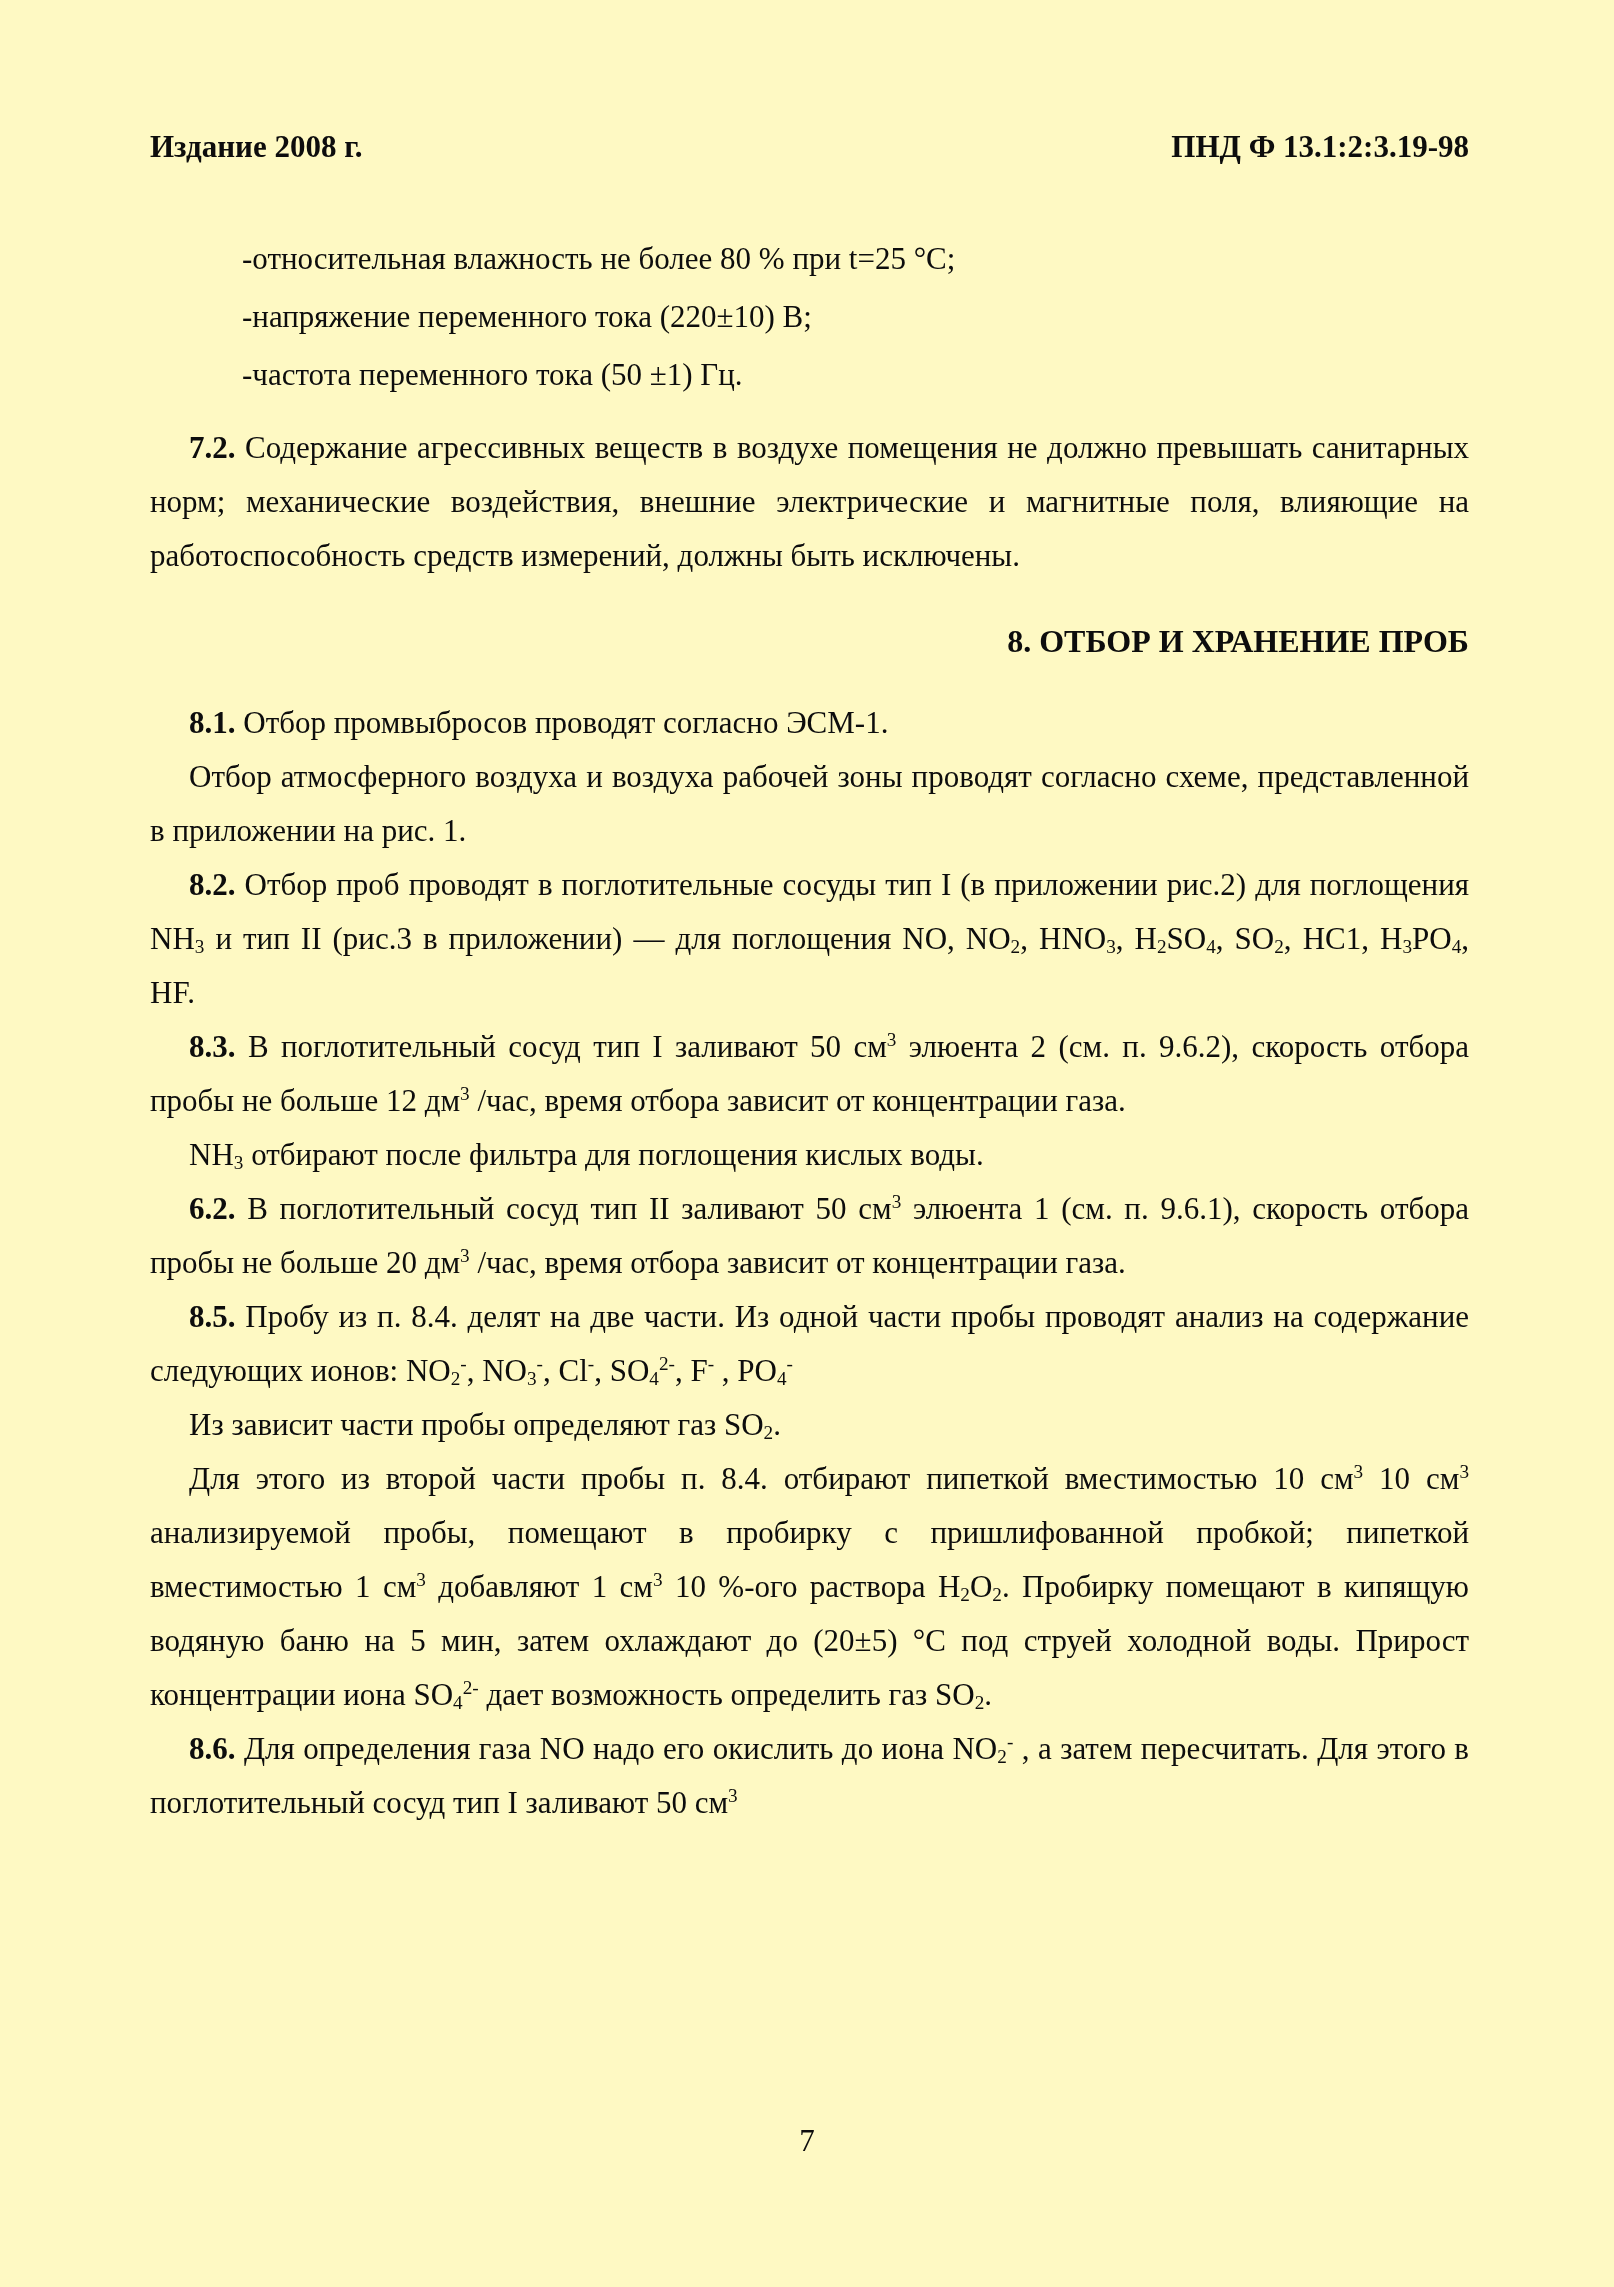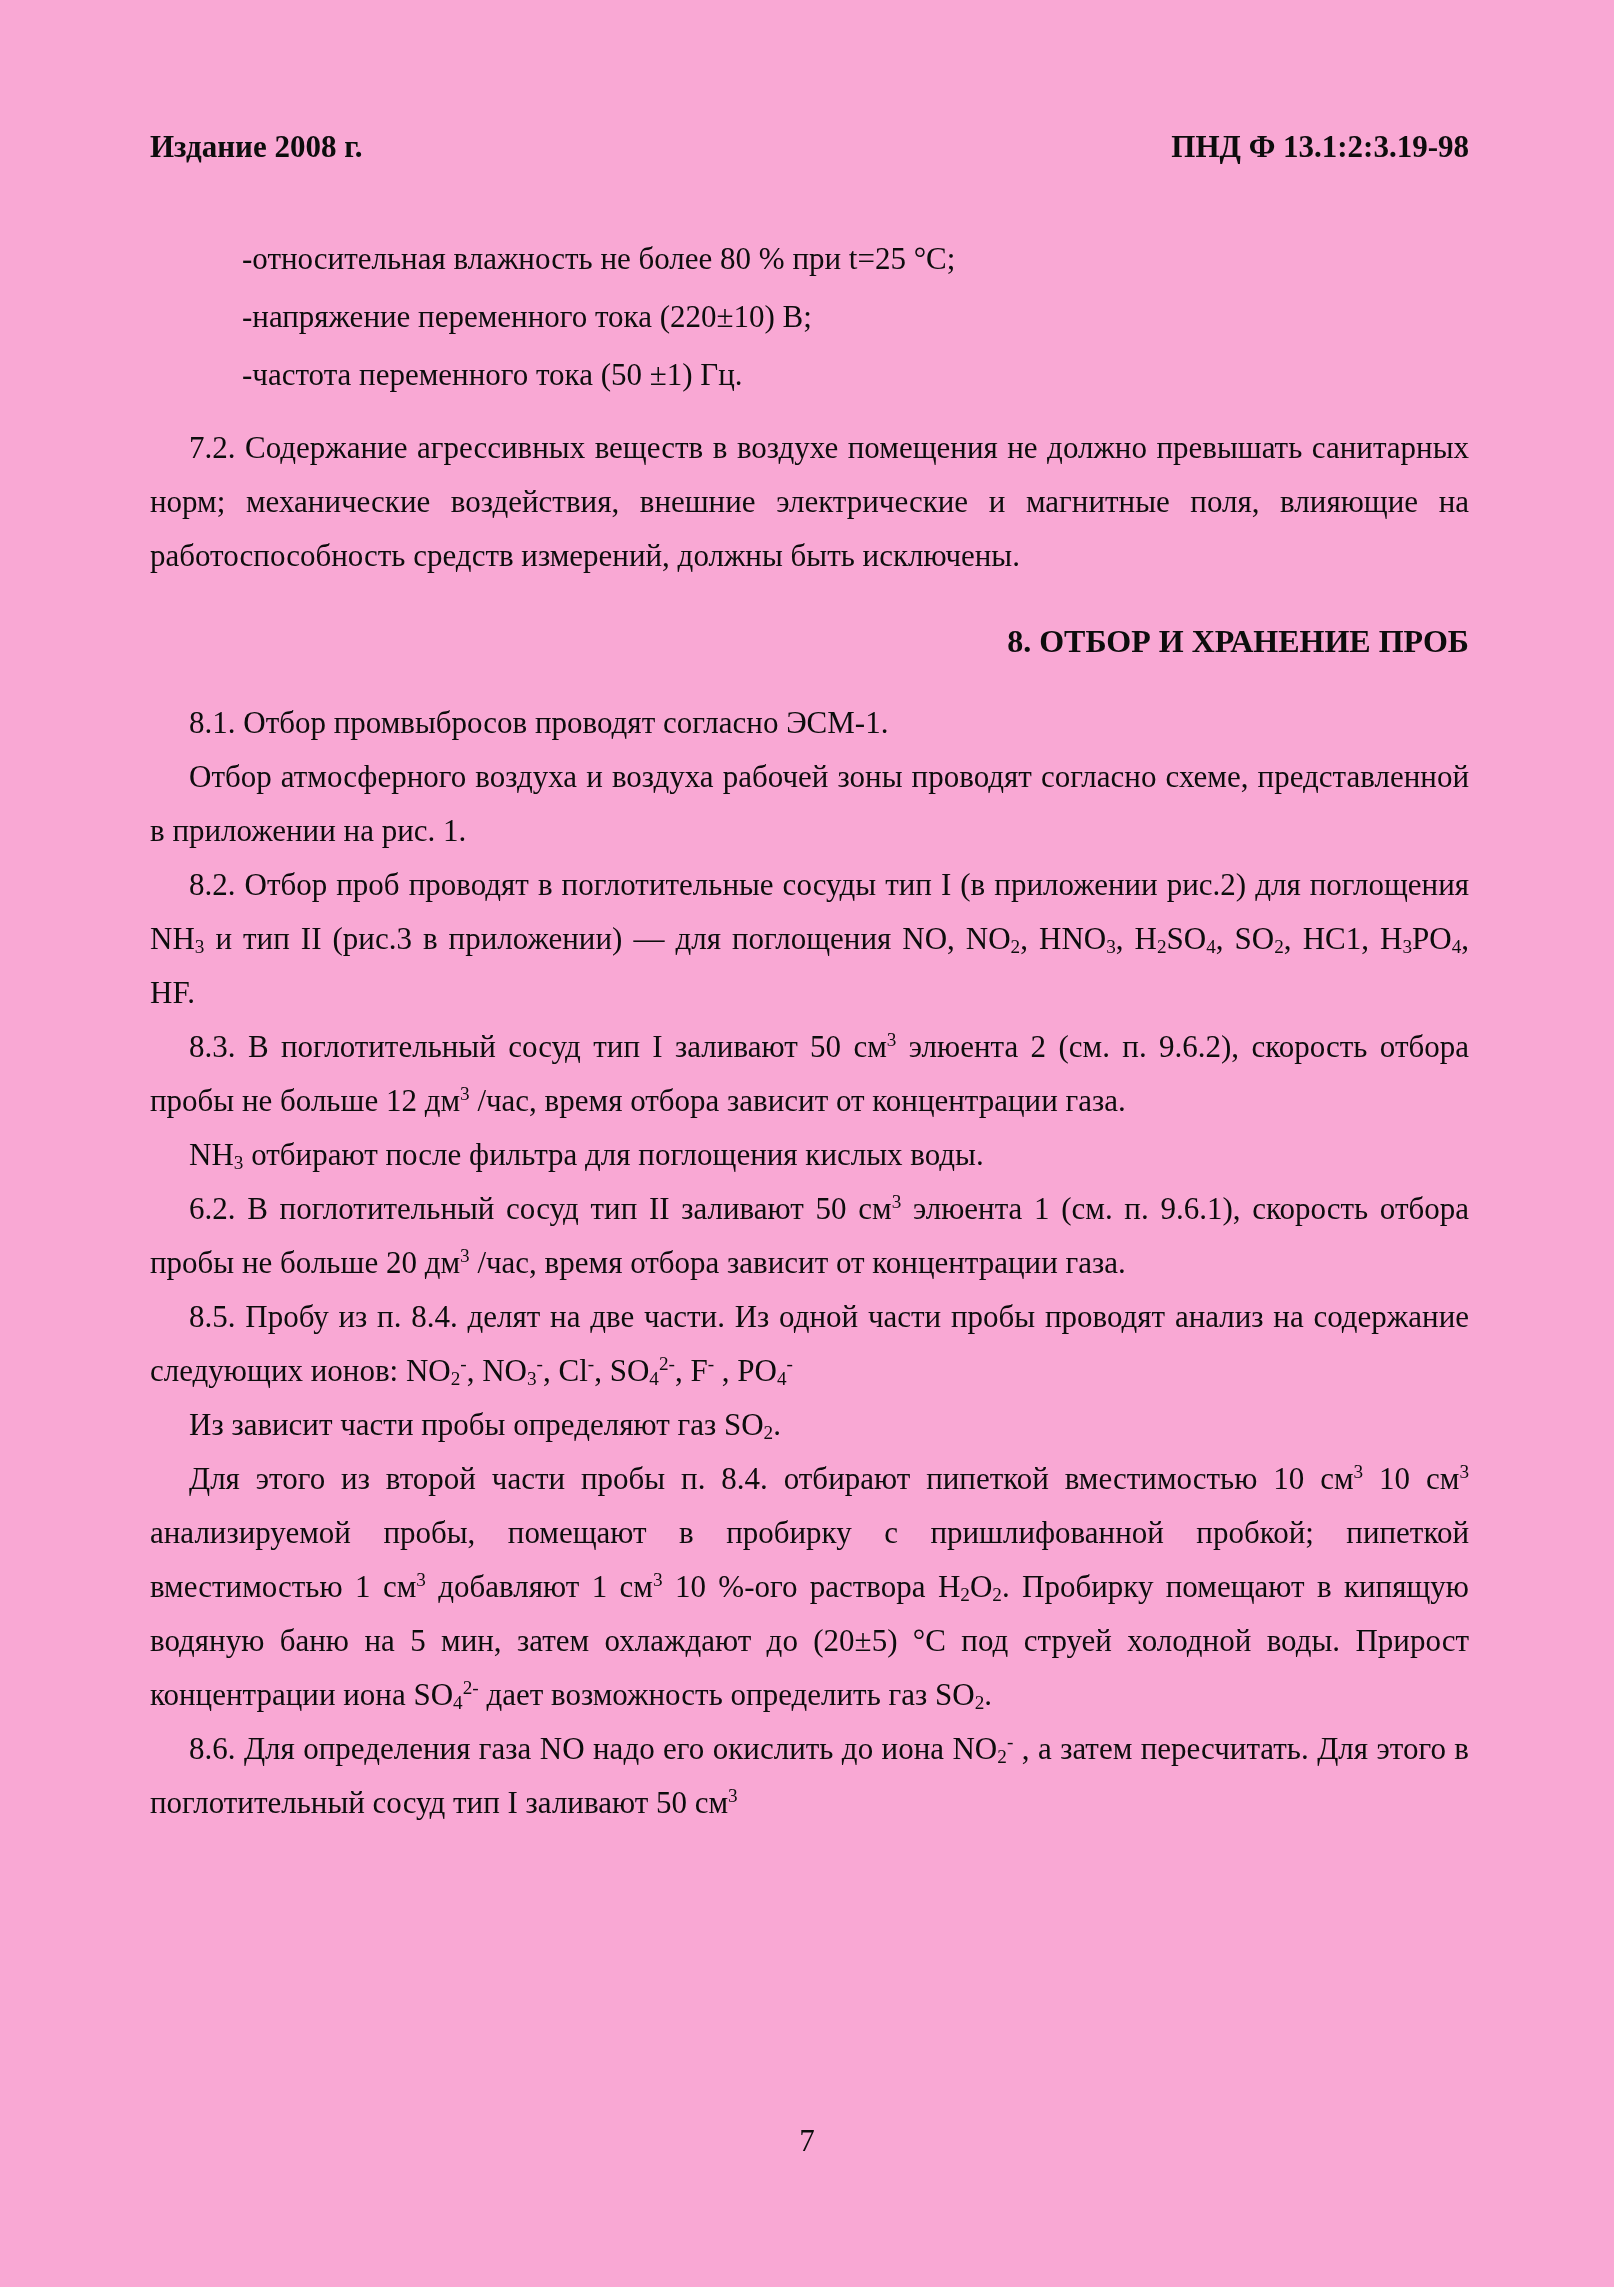--- a/index.html
+++ b/index.html
@@ -5,21 +5,21 @@
   html, body {
     margin: 0;
     padding: 0;
     background: #e8e8e8;
   }
   .page {
     position: relative;
     width: 1614px;
     height: 2288px;
     margin: 0 auto;
-    background: #f9a8d4;
+    background: #fef9c3;
     color: #0d0d0d;
     font-family: "Liberation Serif", "DejaVu Serif", serif;
     font-size: 31px;
     box-sizing: border-box;
     padding: 129px 145px 0 150px;
     overflow: hidden;
   }
   .header-row {
     display: flex;
     justify-content: space-between;
@@ -59,21 +59,21 @@
     position: relative;
     top: 0.22em;
   }
   sup {
     font-size: 0.62em;
     line-height: 0;
     vertical-align: baseline;
     position: relative;
     top: -0.55em;
   }
-  b { font-weight: normal; }
+  b { font-weight: bold; }
   .page-number {
     position: absolute;
     left: 0;
     right: 0;
     top: 2123px;
     text-align: center;
     font-size: 31px;
   }
 </style>
 </head>

